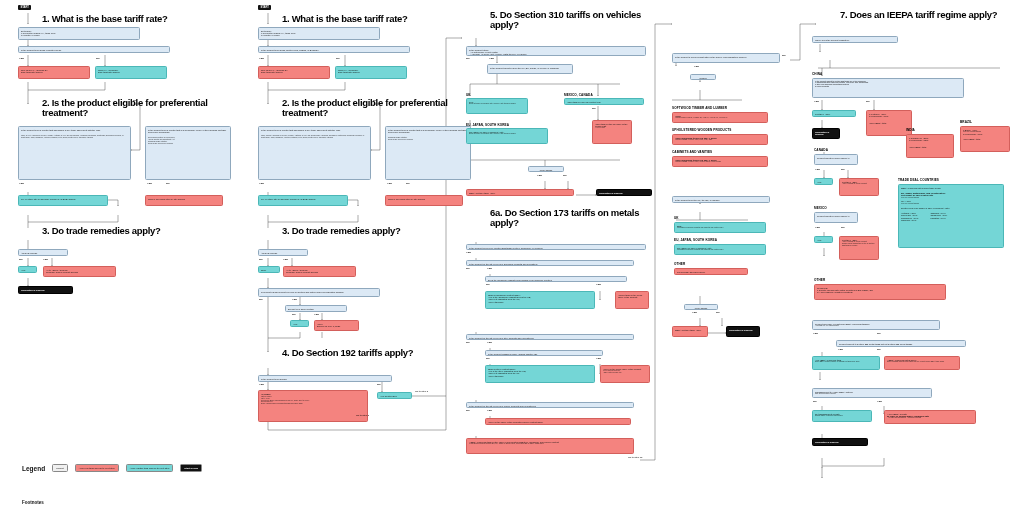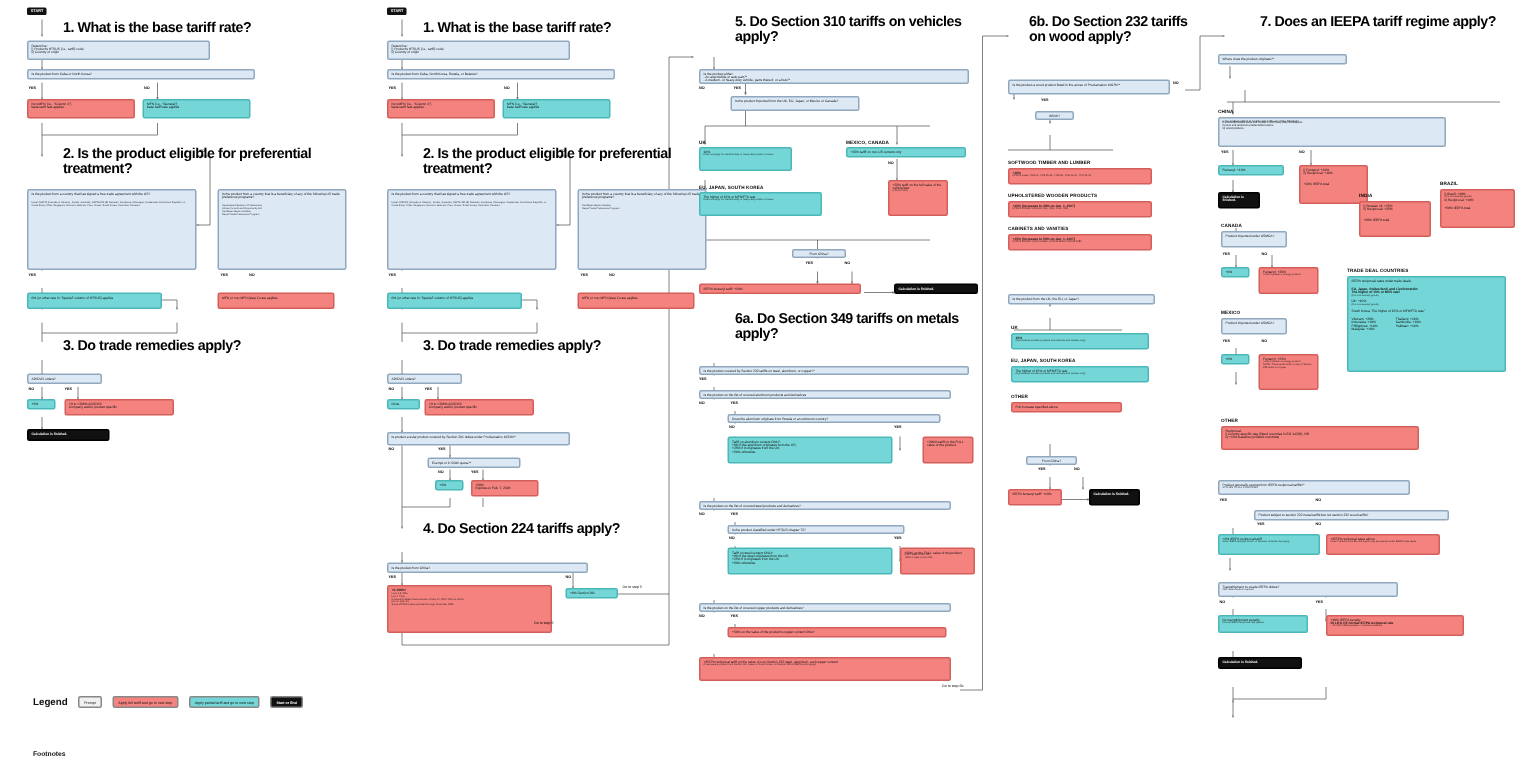--- a/index.html
+++ b/index.html
@@ -246,21 +246,21 @@
 <div class="node q t2" style="left:258px;top:288px;width:122px;height:9px;">Is product a solar product covered by Section 201 duties under Proclamation 10339?*</div>
 <div class="lbl" style="left:259px;top:298px;">NO</div>
 <div class="lbl" style="left:292px;top:298px;">YES</div>
 <div class="node q t2" style="left:285px;top:305px;width:62px;height:7px;">Exempt or in 5GW quota?*</div>
 <div class="lbl" style="left:292px;top:313px;">NO</div>
 <div class="lbl" style="left:314px;top:313px;">YES</div>
 <div class="node teal t2" style="left:290px;top:320px;width:19px;height:7px;">+0%</div>
 <div class="node red t2" style="left:314px;top:320px;width:45px;height:11px;white-space:pre-line;">+50%
 Expires on Feb. 7, 2026</div>
 
-<div class="ttl" style="left:282px;top:348px;width:200px;">4. Do Section 224 tariffs apply?</div>
+<div class="ttl" style="left:282px;top:348px;width:200px;">4. Do Section 192 tariffs apply?</div>
 <div class="node q t2" style="left:258px;top:375px;width:134px;height:7px;">Is the product from China?</div>
 <div class="lbl" style="left:259px;top:383px;">YES</div>
 <div class="lbl" style="left:377px;top:383px;">NO</div>
 <div class="node red" style="left:258px;top:390px;width:110px;height:32px;">
   <div class="t2" style="font-weight:bold;">+0-100%/</div>
   <div class="note" style="margin-top:1px;white-space:pre-line;">Lists 1-3: 25%
 List 4: 7.5%
 Covered by Biden Memorandum of May 14, 2024: 25% to 100%/
 Not on lists: 0%
 Some HTSUS codes excluded through November 2025</div>
@@ -293,21 +293,21 @@
 <div class="node red" style="left:592px;top:120px;width:40px;height:24px;">
   <div class="t2" style="white-space:pre-line;">+25% tariff on the full value of the vehicle/part</div>
   <div class="note">(+10% if bus)</div>
 </div>
 <div class="node q t2" style="left:528px;top:166px;width:36px;height:6px;text-align:center;">From China?</div>
 <div class="lbl" style="left:537px;top:174px;">YES</div>
 <div class="lbl" style="left:563px;top:174px;">NO</div>
 <div class="node red t2" style="left:466px;top:189px;width:108px;height:7px;">IEEPA fentanyl tariff: +10%</div>
 <div class="node black t2" style="left:596px;top:189px;width:56px;height:7px;">Calculation is finished.</div>
 
-<div class="ttl" style="left:490px;top:208px;width:160px;">6a. Do Section 349 tariffs on metals apply?</div>
+<div class="ttl" style="left:490px;top:208px;width:160px;">6a. Do Section 173 tariffs on metals apply?</div>
 <div class="node q t2" style="left:466px;top:244px;width:180px;height:6px;">Is the product covered by Section 232 tariffs on steel, aluminum, or copper?*</div>
 <div class="lbl" style="left:466px;top:251px;">YES</div>
 <div class="node q t2" style="left:466px;top:260px;width:168px;height:6px;">Is the product on the list of covered aluminum products and derivatives</div>
 <div class="lbl" style="left:466px;top:267px;">NO</div>
 <div class="lbl" style="left:487px;top:267px;">YES</div>
 <div class="node q t2" style="left:485px;top:276px;width:142px;height:6px;">Does the aluminum originate from Russia or an unknown country?</div>
 <div class="lbl" style="left:486px;top:283px;">NO</div>
 <div class="lbl" style="left:596px;top:283px;">YES</div>
 <div class="node teal t2" style="left:485px;top:291px;width:110px;height:18px;white-space:pre-line;">Tariff on aluminum content ONLY:
 +0% if the aluminum originates from the US;
@@ -334,21 +334,20 @@
 <div class="node q t2" style="left:466px;top:402px;width:168px;height:6px;">Is the product on the list of covered copper products and derivatives?</div>
 <div class="lbl" style="left:466px;top:409px;">NO</div>
 <div class="lbl" style="left:487px;top:409px;">YES</div>
 <div class="node red t2" style="left:485px;top:418px;width:146px;height:7px;">+50% on the value of the product's copper content ONLY</div>
 <div class="node red" style="left:466px;top:438px;width:168px;height:16px;">
   <div class="t2" style="white-space:pre-line;">+IEEPA reciprocal tariff on the value of non-Section 232 steel, aluminum, and copper content</div>
   <div class="note">(If aerospace product from the EU, UK, Japan or South Korea, no Section 232 or IEEPA tariffs apply)</div>
 </div>
 <div class="gotol" style="left:628px;top:456px;">Go to step 6b</div>
 
-<div class="ttl" style="left:686px;top:10px;width:110px;">6b. Do Section 232 tariffs on wood apply?</div>
 <div class="node q t2" style="left:672px;top:53px;width:108px;height:10px;">Is the product a wood product listed in the annex of Proclamation 10976?*</div>
 <div class="lbl" style="left:782px;top:54px;">NO</div>
 <div class="lbl" style="left:694px;top:65px;">YES</div>
 <div class="node q t2" style="left:690px;top:74px;width:26px;height:6px;text-align:center;">Which?</div>
 
 <div class="sec" style="left:672px;top:106px;">SOFTWOOD TIMBER AND LUMBER</div>
 <div class="node red" style="left:672px;top:112px;width:96px;height:11px;">
   <div class="t2" style="font-weight:bold;">+10%</div>
   <div class="note">HTSUS codes 4403.11, 4403.21-26, 4403.99, 4406.11-91, 4407.11-19</div>
 </div>

